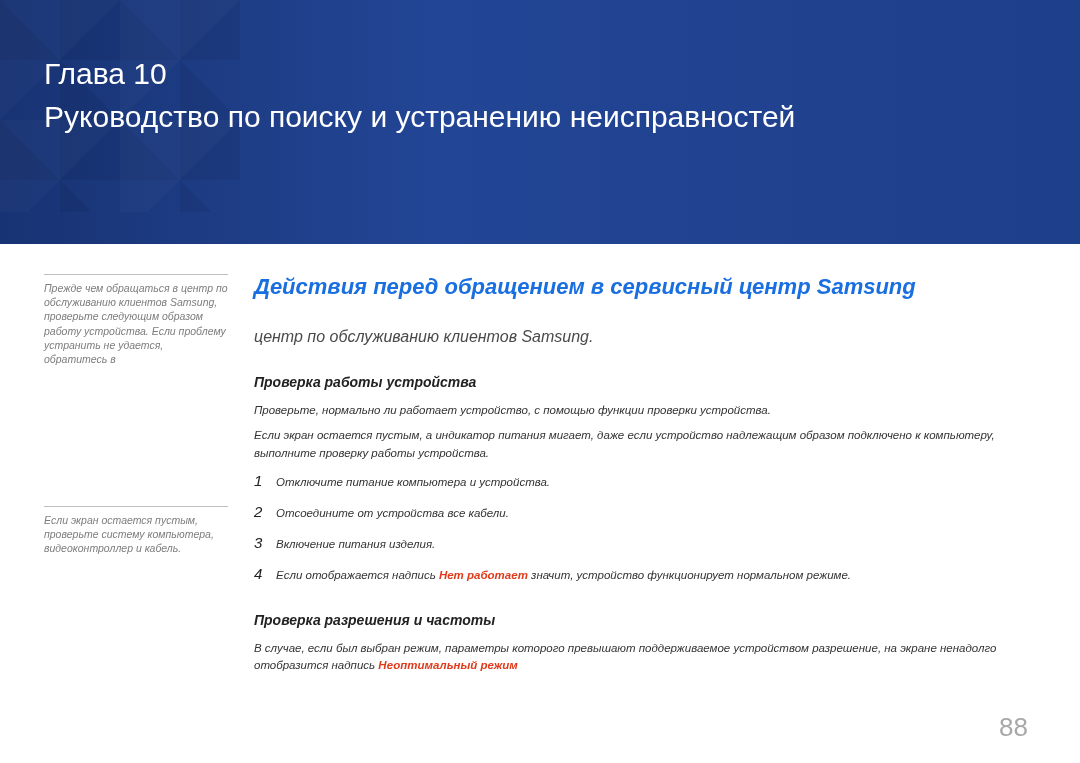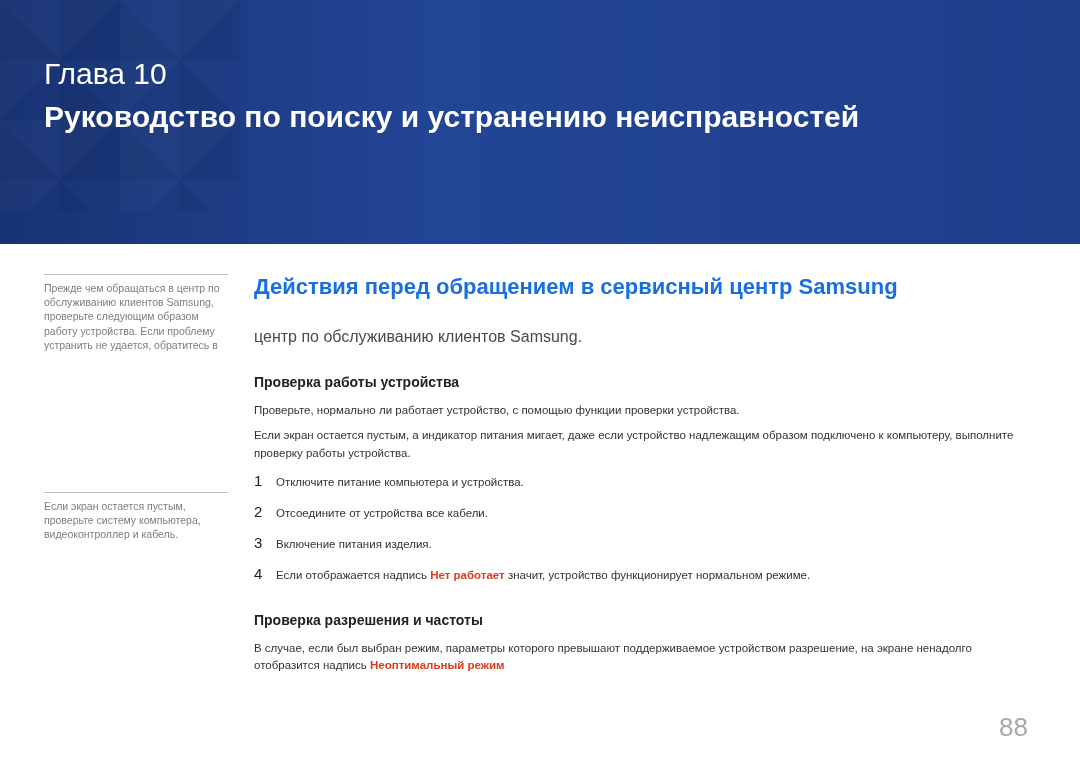--- a/index.html
+++ b/index.html
@@ -34,28 +34,29 @@
   .chapter-label {
     color: #ffffff;
     font-size: 30px;
     font-weight: 400;
     line-height: 1.2;
     position: relative;
   }
   .chapter-title {
     color: #ffffff;
     font-size: 30px;
-    font-weight: 700;
+    font-weight: 400;
     line-height: 1.25;
     margin-top: 6px;
     position: relative;
   }
   .page {
     display: flex;
     padding: 30px 44px 0 44px;
+    font-style: italic;
   }
   .sidebar {
     width: 200px;
     flex: 0 0 200px;
     font-size: 10.5px;
     line-height: 1.35;
     color: #7d7d7d;
     padding-right: 16px;
   }
   .sidebar .note {

